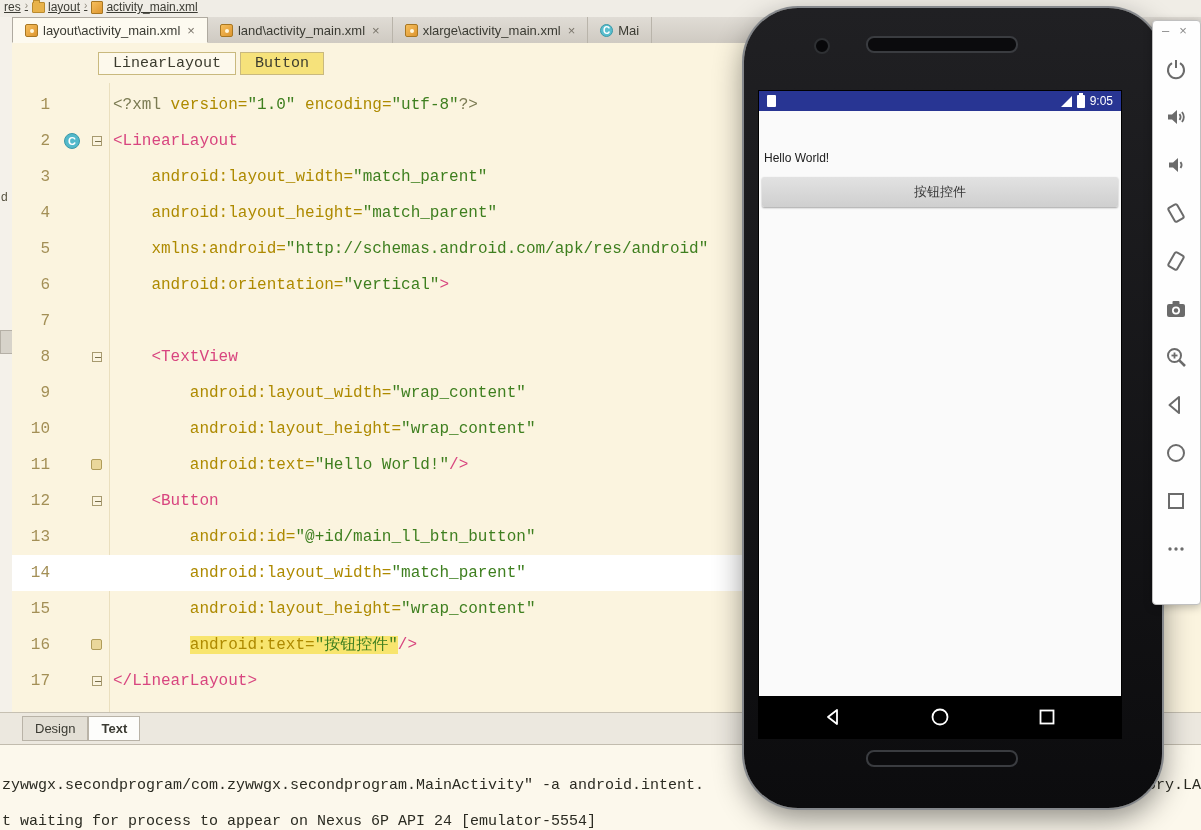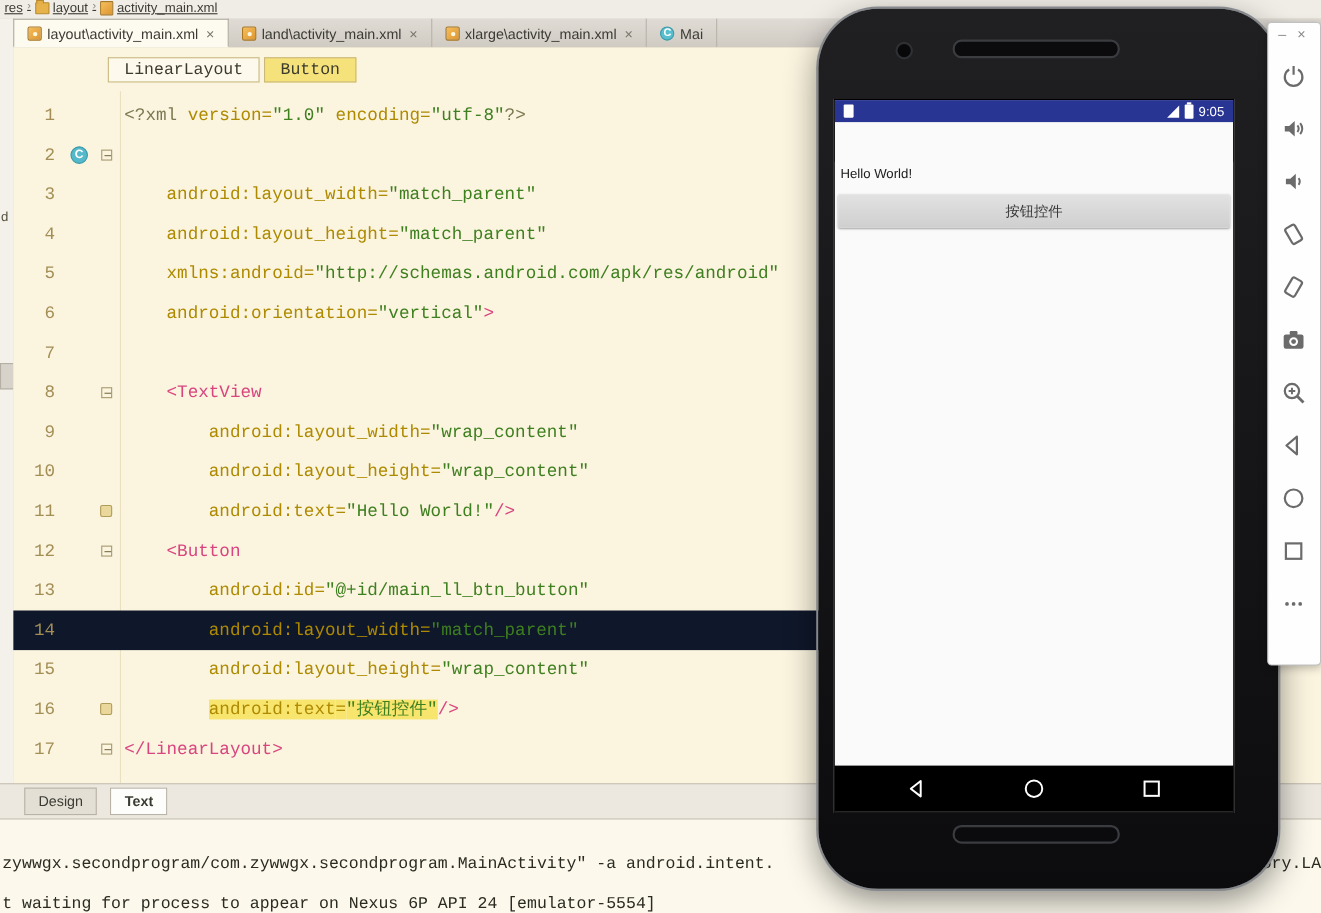--- a/index.html
+++ b/index.html
@@ -35,40 +35,40 @@
 
   
   .editor{position:absolute;left:12px;top:43px;width:1189px;height:669px;background:#FBF4DF;overflow:hidden;}
   .tagcrumbs{position:absolute;left:86px;top:9px;display:flex;gap:4px;
              font-family:"Liberation Mono","DejaVu Sans Mono",monospace;font-size:15px;color:#3B3B2E;}
   .tagbox{border:1px solid #C9B97E;background:#FDF9EC;padding:2px 14px;cursor:pointer;}
   .tagbox.active{background:#F6E27B;}
   .gutterline{position:absolute;left:97px;top:40px;bottom:0;width:1px;background:#EADFBE;}
   #code-lines{position:absolute;left:0;top:44px;right:0;}
   .crow{position:relative;height:36px;font-family:"Liberation Mono","DejaVu Sans Mono",monospace;font-size:16px;}
-  .crow.current{background:#0f172a;}
+  .crow.current{background:#ffffff;}
   .lnum{position:absolute;left:0;top:0;width:38px;text-align:right;color:#A38F56;line-height:36px;}
   .ctext{position:absolute;left:101px;top:0;line-height:36px;white-space:pre;}
   .tk-tag{color:#D8457F;}
   .tk-attr{color:#AE8A00;}
   .tk-eq{color:#AE8A00;}
   .tk-val{color:#3E7F1F;}
   .tk-meta{color:#7A7A52;}
   .tk-plain{color:#55553F;}
   .tk-hl{background:#F8E56E;}
   .mk{position:absolute;box-sizing:border-box;}
   .mk-class{left:52px;top:10px;width:16px;height:16px;border-radius:50%;background:#53B9CB;border:1px solid #3C99A8;
             color:#fff;font-size:11px;font-weight:bold;text-align:center;line-height:15px;font-family:"Liberation Sans",sans-serif;}
   .mk-fold,.mk-foldend{left:80px;top:13px;width:10px;height:10px;border:1px solid #A79A6F;background:#FBF4DF;}
   .mk-fold::before,.mk-foldend::before{content:"";position:absolute;left:2px;top:4px;width:6px;height:1px;background:#7a704c;}
   .mk-edit{left:79px;top:12px;width:11px;height:11px;background:#EAD79B;border:1px solid #B09C59;border-radius:2px;}
 
   
   .bottombar{position:absolute;left:0;top:712px;width:1201px;height:32px;background:#ECE8DF;
-             border-top:1px solid #C6C0B2;display:flex;align-items:center;padding-left:22px;box-sizing:border-box;gap:12px;}
+             border-top:1px solid #C6C0B2;display:flex;align-items:center;padding-left:22px;box-sizing:border-box;gap:0;}
   .btab{font-size:13px;color:#3B3B33;padding:4px 12px;border:1px solid #B9B3A7;background:#E3DFD5;cursor:pointer;}
   .btab.sel{background:#FDFDFB;font-weight:bold;}
 
   
   .console{position:absolute;left:0;top:744px;width:1201px;height:86px;background:#FCF8EC;border-top:1px solid #C2BCAE;
            font-family:"Liberation Mono","DejaVu Sans Mono",monospace;font-size:15px;color:#2B2B22;}
   .cline1{position:absolute;left:2px;top:32px;white-space:pre;}
   .cline1r{position:absolute;left:1138px;top:32px;white-space:pre;}
   .cline2{position:absolute;left:2px;top:68px;white-space:pre;}
 
@@ -165,20 +165,21 @@
     <div class="gutterline"></div>
     <div id="code-lines">
         <div class="crow">
           <span class="lnum">1</span>
           <span class="ctext"><span class="tk-meta">&lt;?xml </span><span class="tk-attr">version</span><span class="tk-eq">=</span><span class="tk-val">"1.0"</span><span class="tk-plain"> </span><span class="tk-attr">encoding</span><span class="tk-eq">=</span><span class="tk-val">"utf-8"</span><span class="tk-meta">?&gt;</span></span>
         </div>
         <div class="crow">
           <span class="lnum">2</span>
           <span class="mk mk-class">C</span>
           <span class="mk mk-fold"></span>
+          <span class="ctext"><span class="tk-tag">&lt;LinearLayout</span></span>
         </div>
         <div class="crow">
           <span class="lnum">3</span>
           <span class="ctext"><span class="tk-plain">    </span><span class="tk-attr">android:layout_width</span><span class="tk-eq">=</span><span class="tk-val">"match_parent"</span></span>
         </div>
         <div class="crow">
           <span class="lnum">4</span>
           <span class="ctext"><span class="tk-plain">    </span><span class="tk-attr">android:layout_height</span><span class="tk-eq">=</span><span class="tk-val">"match_parent"</span></span>
         </div>
         <div class="crow">

